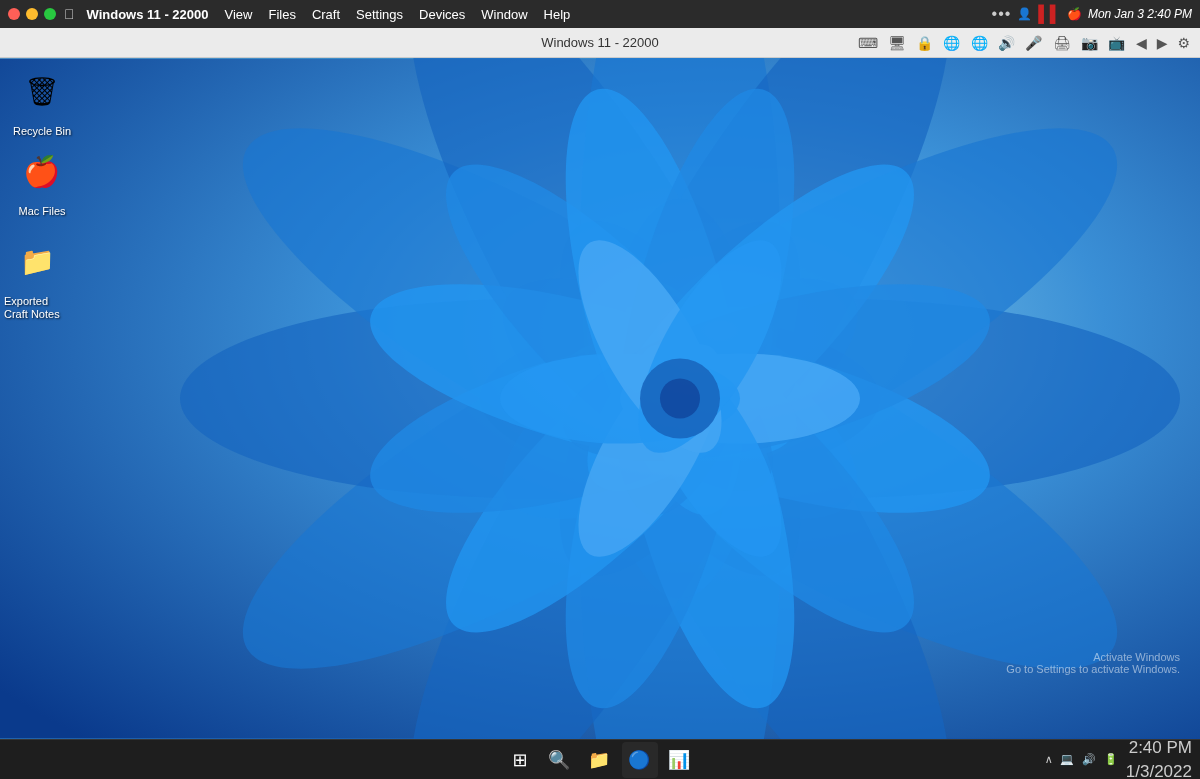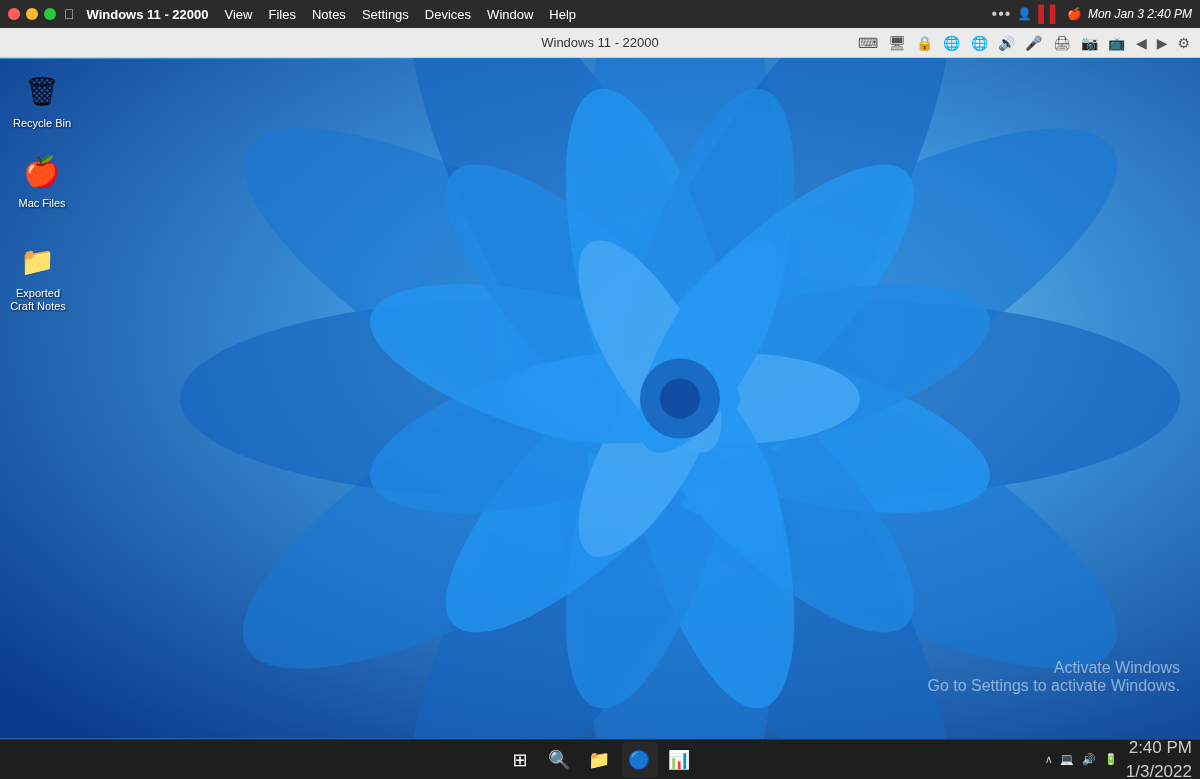--- a/index.html
+++ b/index.html
@@ -137,35 +137,34 @@
       width: 36px;
       height: 36px;
       display: flex;
       align-items: center;
       justify-content: center;
       font-size: 28px;
     }
     .desktop-icon-label {
       color: #fff;
       font-size: 11px;
-      text-align: center;
-      margin-top: 8px;
+      margin-top: 16px;
       text-shadow: 1px 1px 2px rgba(0,0,0,0.8);
       line-height: 1.2;
       max-width: 68px;
       word-wrap: break-word;
     }
 
     
     .activate-watermark {
       position: absolute;
-      bottom: 44px;
+      bottom: 64px;
       right: 20px;
       color: rgba(255,255,255,0.5);
-      font-size: 16px;
+      font-size: 11px;
       text-align: right;
       pointer-events: none;
     }
 
     
     .win-taskbar {
       width: 100%;
       height: 40px;
       background: rgba(30,30,30,0.85);
       backdrop-filter: blur(10px);
@@ -214,21 +213,21 @@
   <div class="traffic-lights">
     <div class="traffic-light close"></div>
     <div class="traffic-light minimize"></div>
     <div class="traffic-light maximize"></div>
   </div>
   <span class="apple-logo"></span>
   <div class="mac-menu">
     <div class="mac-menu-item bold">Windows 11 - 22000</div>
     <div class="mac-menu-item">View</div>
     <div class="mac-menu-item">Files</div>
-    <div class="mac-menu-item">Notes</div>
+    <div class="mac-menu-item">Craft</div>
     <div class="mac-menu-item">Settings</div>
     <div class="mac-menu-item">Devices</div>
     <div class="mac-menu-item">Window</div>
     <div class="mac-menu-item">Help</div>
   </div>
   <div class="mac-menu-right">
     <span class="dots">•••</span>
     <span>👤</span>
     <span style="color:#cc2222; font-size:16px;">▌▌</span>
     <span>🍎</span>

